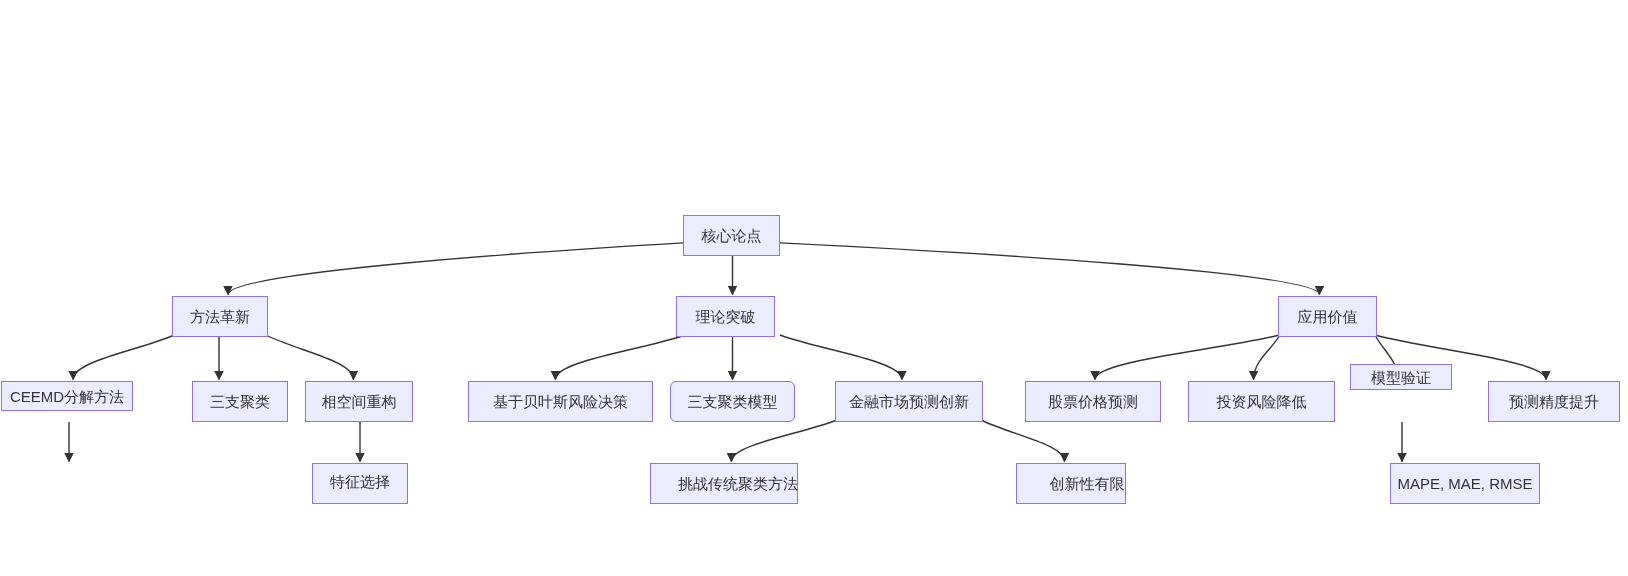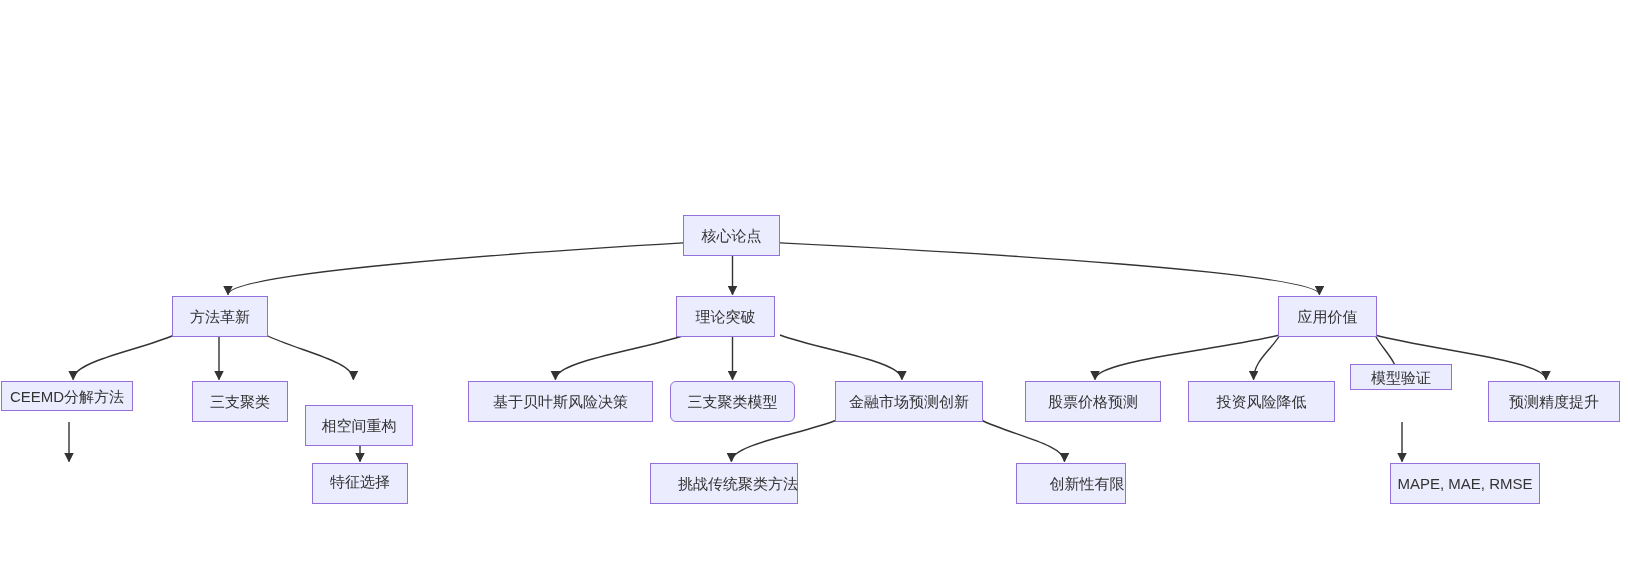--- a/index.html
+++ b/index.html
@@ -76,21 +76,21 @@
       <path d="M981,420 C1010.232,434.525 1064.52,444.07 1064.52,461.5" class="edge" marker-end="url(#arrowhead)"></path>
       <path d="M1402,422 L1402,461.5" class="edge" marker-end="url(#arrowhead)"></path>
     </svg>
   <div id="node-layer">
       <div class="node" style="left: 683px; top: 215px; width: 97px; height: 41px;">核心论点</div>
       <div class="node" style="left: 172px; top: 296px; width: 96px; height: 41px;">方法革新</div>
       <div class="node" style="left: 676px; top: 296px; width: 99px; height: 41px;">理论突破</div>
       <div class="node" style="left: 1278px; top: 296px; width: 99px; height: 41px;">应用价值</div>
       <div class="node" style="left: 1px; top: 381px; width: 132px; height: 30px;">CEEMD分解方法</div>
       <div class="node" style="left: 185px; top: 381px; width: 96px; height: 41px; margin-left: 7px;">三支聚类</div>
-      <div class="node" style="left: 305px; top: 381px; width: 108px; height: 41px; margin-top: 24px;">相空间重构</div>
+      <div class="node" style="left: 305px; top: 381px; width: 108px; height: 41px;">相空间重构</div>
       <div class="node" style="left: 468px; top: 381px; width: 185px; height: 41px;">基于贝叶斯风险决策</div>
       <div class="node" style="left: 670px; top: 381px; width: 125px; height: 41px; border-radius: 6px;">三支聚类模型</div>
       <div class="node" style="left: 835px; top: 381px; width: 148px; height: 41px;">金融市场预测创新</div>
       <div class="node" style="left: 1025px; top: 381px; width: 136px; height: 41px;">股票价格预测</div>
       <div class="node" style="left: 1188px; top: 381px; width: 147px; height: 41px;">投资风险降低</div>
       <div class="node" style="left: 1350px; top: 364px; width: 102px; height: 26px;">模型验证</div>
       <div class="node" style="left: 1488px; top: 381px; width: 132px; height: 41px;">预测精度提升</div>
       <div class="node" style="left: 312px; top: 463px; width: 96px; height: 41px; font-family: Liberation Mono, monospace;">特征选择</div>
       <div class="node" style="left: 650px; top: 463px; width: 148px; height: 41px; padding-left: 28px;">挑战传统聚类方法</div>
       <div class="node" style="left: 1016px; top: 463px; width: 110px; height: 41px; padding-left: 32px;">创新性有限</div>

